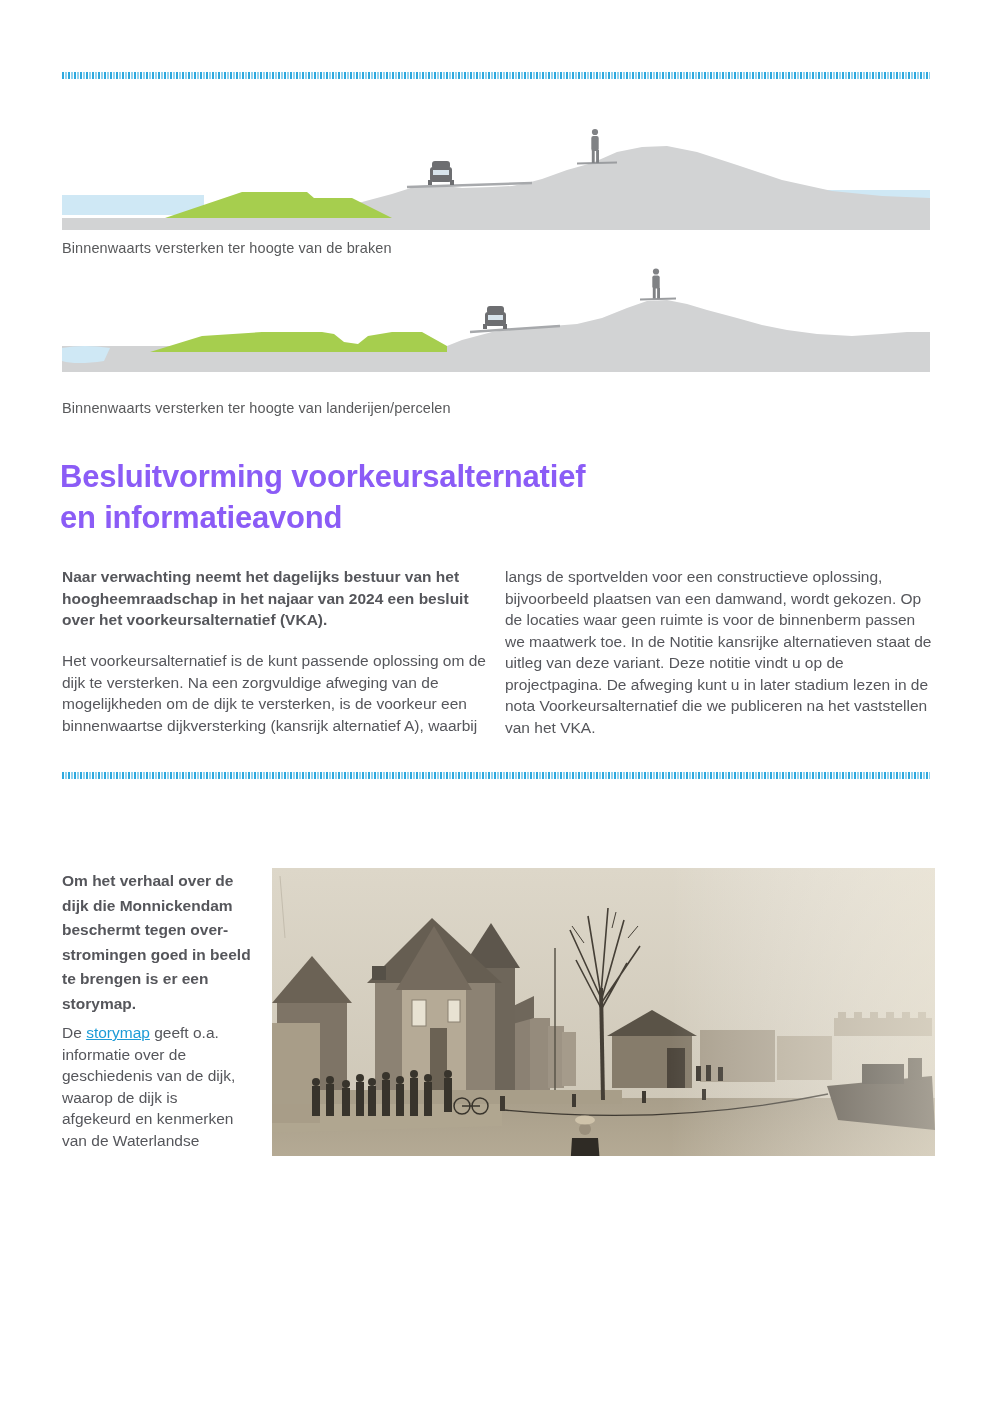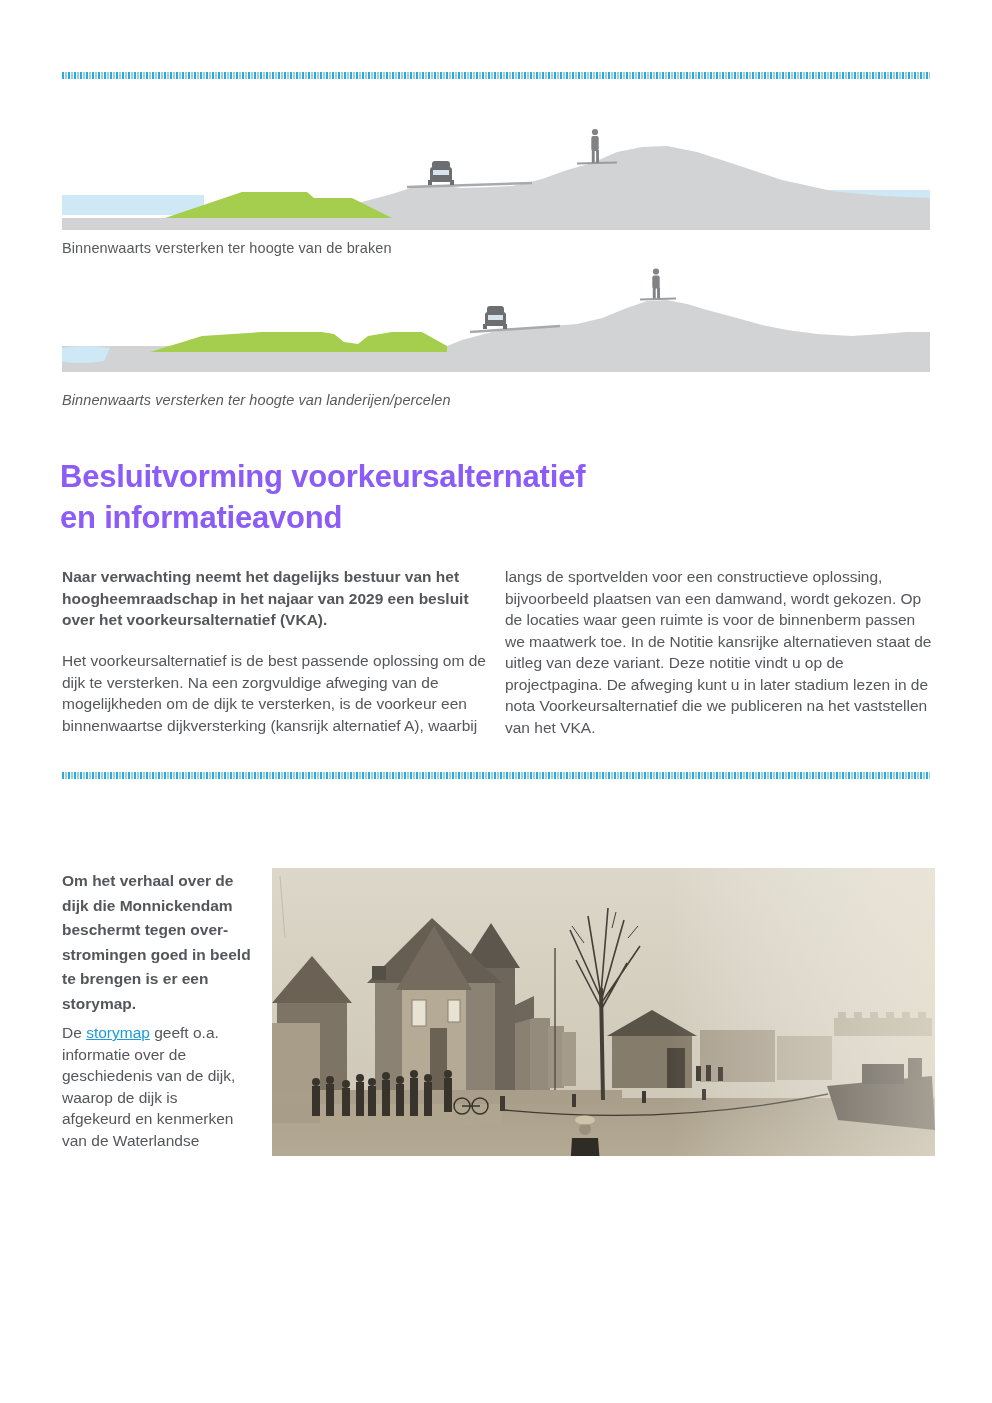--- a/index.html
+++ b/index.html
@@ -63,29 +63,29 @@
       <rect x="425" y="38" width="17" height="8" rx="3"></rect>
     </g>
     <g fill="#808285">
       <line x1="578" y1="31.5" x2="614" y2="30.5" stroke="#9b9da0" stroke-width="2"></line>
       <circle cx="594" cy="3.5" r="3.1"></circle>
       <rect x="590.3" y="7.5" width="7.4" height="13" rx="2"></rect>
       <rect x="590.8" y="19.5" width="2.9" height="11"></rect>
       <rect x="595.1" y="19.5" width="2.9" height="11"></rect>
     </g>
   </svg>
-  <div class="caption" style="top:392px;font-style:italic;">Binnenwaarts versterken ter hoogte van landerijen/percelen</div>
+  <div class="caption" style="top:400px;">Binnenwaarts versterken ter hoogte van landerijen/percelen</div>
 
   <h1 class="headline" style="top:456px;">
     <div>Besluitvorming voorkeursalternatief</div>
     <div>en informatieavond</div>
   </h1>
 
-  <div class="bodycol bold" style="left:62px;top:566px;width:440px;">Naar verwachting neemt het dagelijks bestuur van het hoogheemraadschap in het najaar van 2029 een besluit over het voorkeursalternatief (VKA).</div>
-  <div class="bodycol" style="left:62px;top:650px;width:445px;">Het voorkeursalternatief is de best passende oplossing om de dijk te versterken. Na een zorgvuldige afweging van de mogelijkheden om de dijk te versterken, is de voorkeur een binnenwaartse dijkversterking (kansrijk alternatief A), waarbij</div>
+  <div class="bodycol bold" style="left:62px;top:566px;width:440px;">Naar verwachting neemt het dagelijks bestuur van het hoogheemraadschap in het najaar van 2024 een besluit over het voorkeursalternatief (VKA).</div>
+  <div class="bodycol" style="left:62px;top:650px;width:445px;">Het voorkeursalternatief is de kunt passende oplossing om de dijk te versterken. Na een zorgvuldige afweging van de mogelijkheden om de dijk te versterken, is de voorkeur een binnenwaartse dijkversterking (kansrijk alternatief A), waarbij</div>
   <div class="bodycol" style="left:505px;top:566px;width:432px;">langs de sportvelden voor een constructieve oplossing, bijvoorbeeld plaatsen van een damwand, wordt gekozen. Op de locaties waar geen ruimte is voor de binnenberm passen we maatwerk toe. In de Notitie kansrijke alterna­tieven staat de uitleg van deze variant. Deze notitie vindt u op de projectpagina. De afweging kunt u in later stadium lezen in de nota Voorkeursalternatief die we publiceren na het vaststellen van het VKA.</div>
 
   <div class="divider" style="top:772px;"></div>
 
 
   <div class="bodycol bold" style="left:62px;top:869px;width:196px;line-height:24.5px;">Om het verhaal over de dijk die Monnickendam beschermt tegen over­stromingen goed in beeld te brengen is er een storymap.</div>
 
   <div class="bodycol" style="left:62px;top:1022px;width:182px;line-height:21.5px;"><span>De </span><a class="inline-link">storymap</a><span> geeft o.a. informatie over de geschiedenis van de dijk, waarop de dijk is afgekeurd en kenmerken van de Waterlandse Zeedijk.</span></div>
 
   <svg class="abs" style="left:272px;top:868px;" width="663" height="442" viewBox="0 0 663 442">

